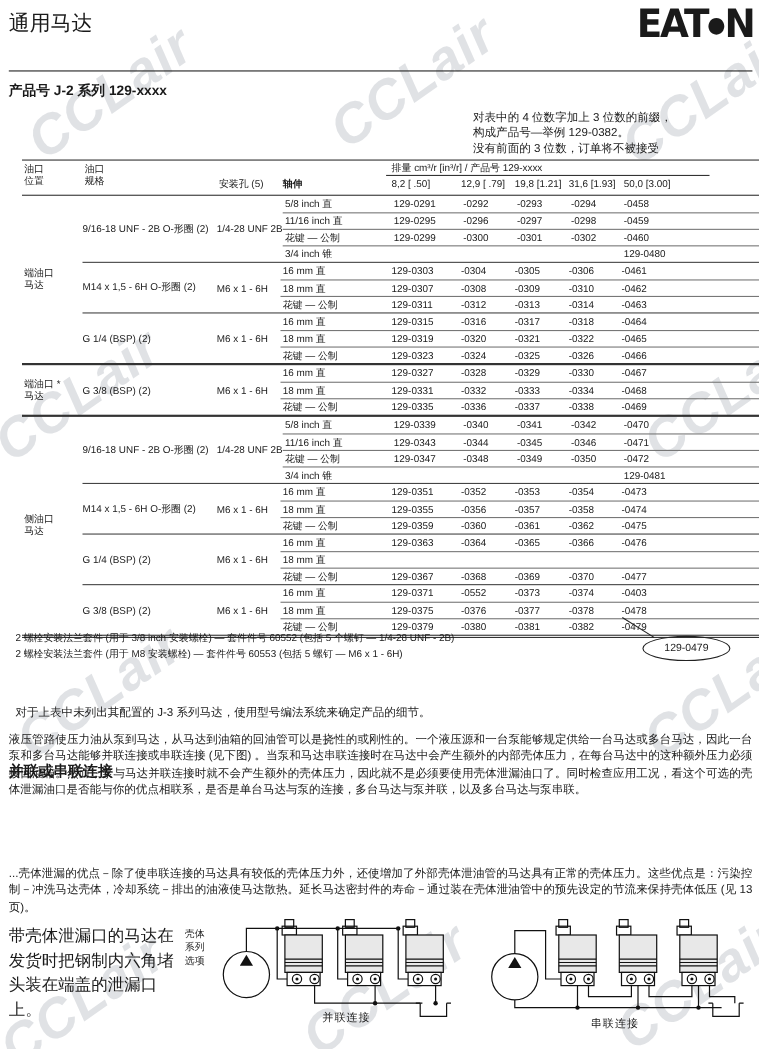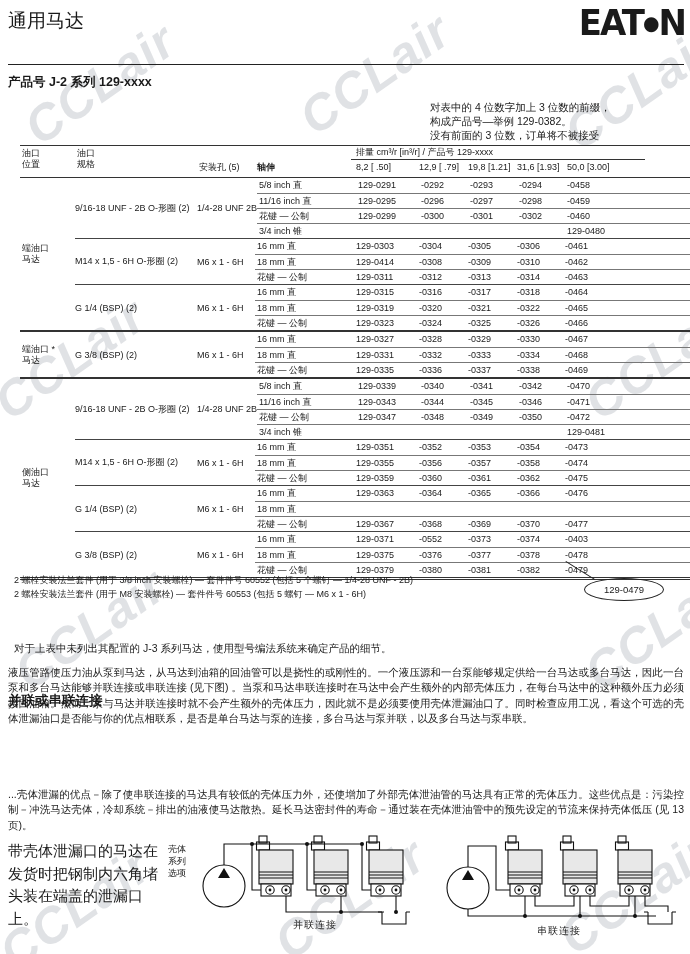--- a/index.html
+++ b/index.html
@@ -171,21 +171,21 @@
                 <div class="shaft-row">
                   <div class="shaft-name">16 mm 直</div>
                   <div class="pc0">129-0303</div>
                   <div class="pc1">-0304</div>
                   <div class="pc2">-0305</div>
                   <div class="pc3">-0306</div>
                   <div class="pc4">-0461</div>
                 </div>
                 <div class="shaft-row">
                   <div class="shaft-name">18 mm 直</div>
-                  <div class="pc0">129-0414</div>
+                  <div class="pc0">129-0307</div>
                   <div class="pc1">-0308</div>
                   <div class="pc2">-0309</div>
                   <div class="pc3">-0310</div>
                   <div class="pc4">-0462</div>
                 </div>
                 <div class="shaft-row">
                   <div class="shaft-name">花键 — 公制</div>
                   <div class="pc0">129-0311</div>
                   <div class="pc1">-0312</div>
                   <div class="pc2">-0313</div>

